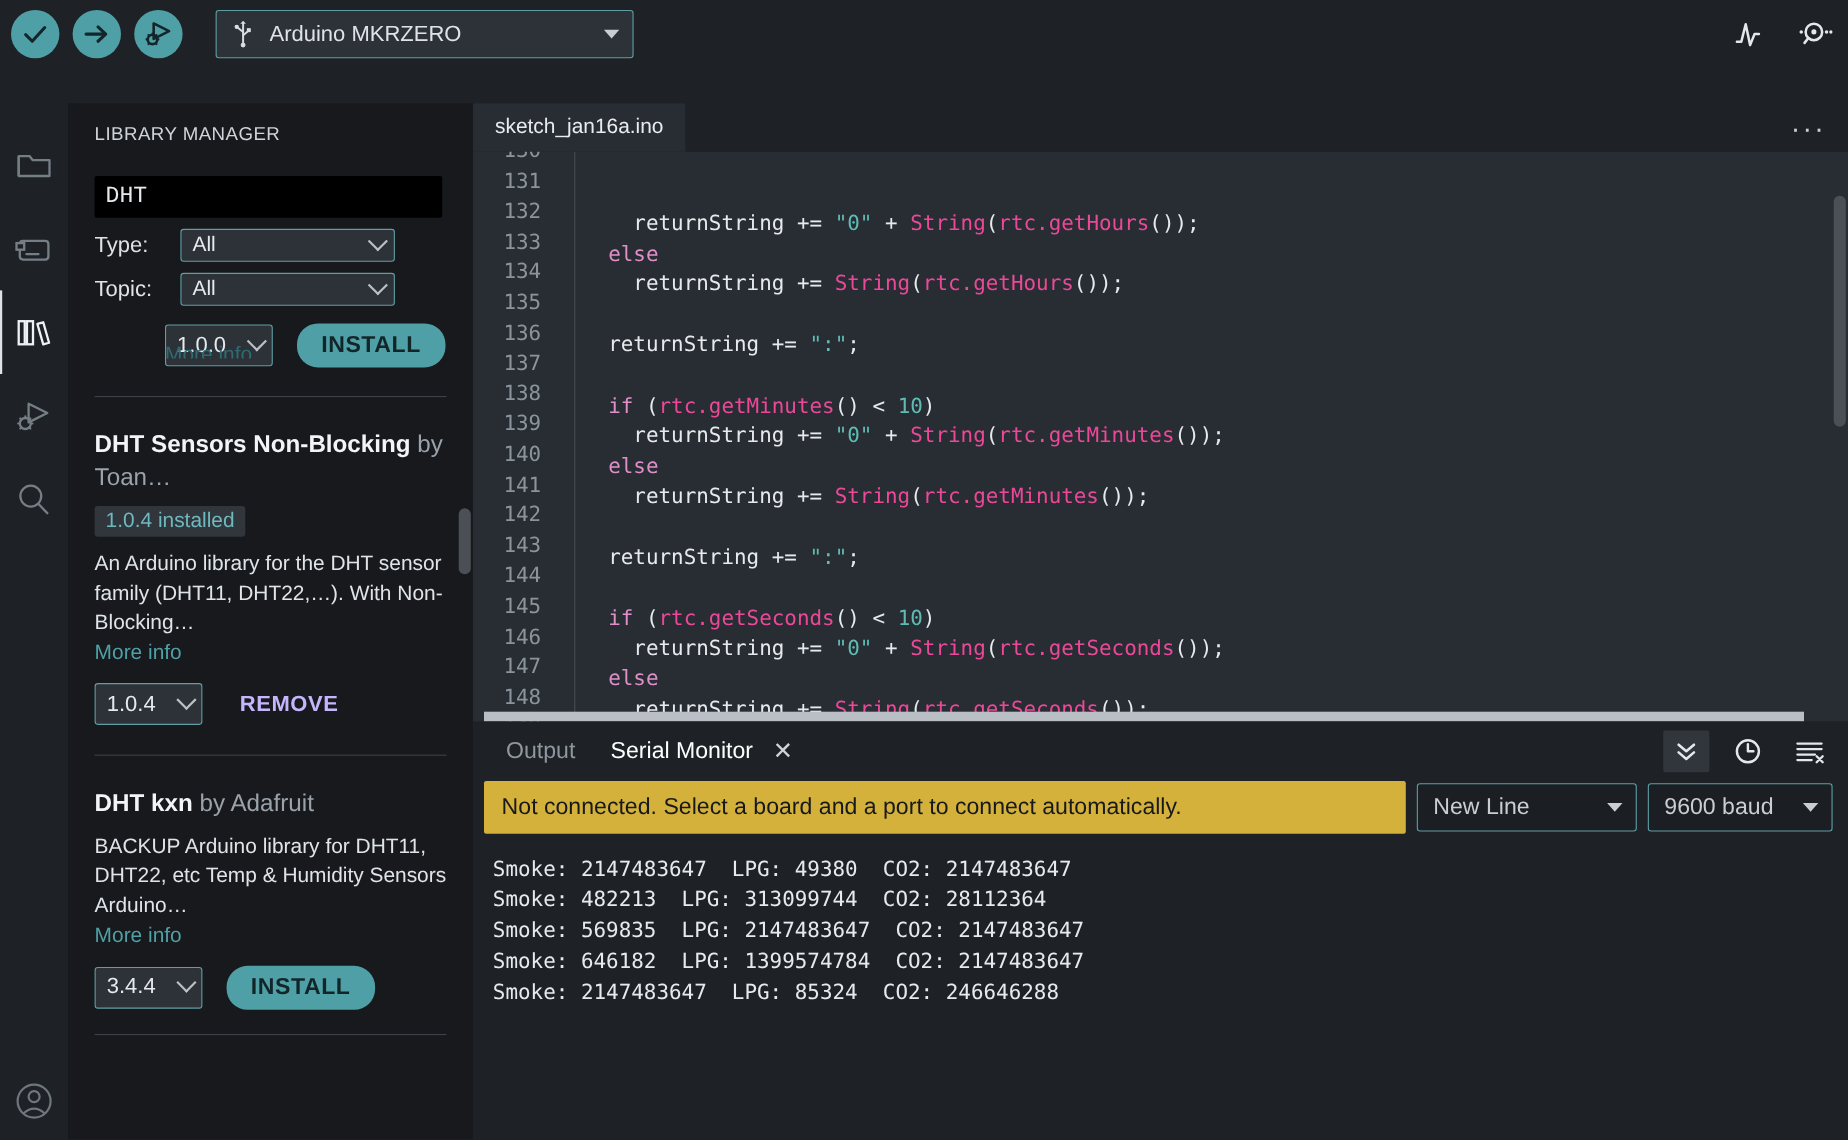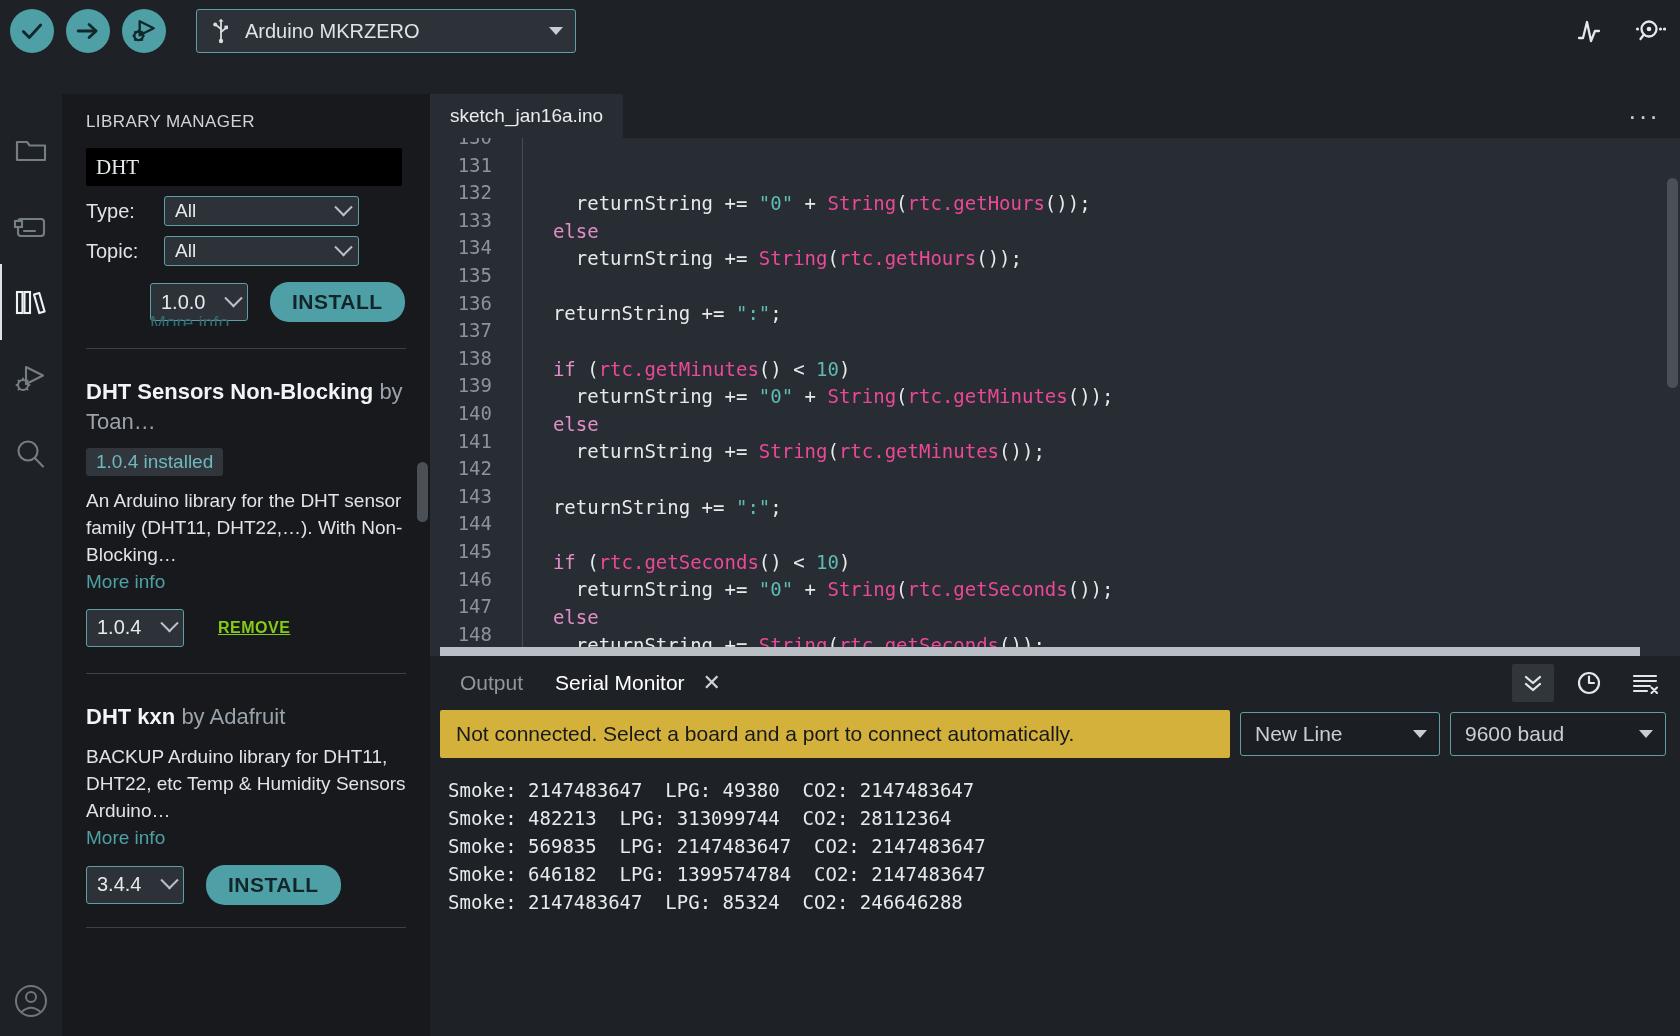--- a/index.html
+++ b/index.html
@@ -75,25 +75,25 @@
     width: 368px; flex: 0 0 368px;
     background: #17191c;
     position: relative;
     overflow: hidden;
   }
   .lib-title {
     color: #cfd4d8; font-size: 17px; letter-spacing: .4px;
     padding: 18px 0 12px 24px;
   }
   .lib-search {
-    margin: 4px 24px 0 24px;
+    margin: 16px 24px 0 24px;
     height: 38px; background: #000; border: none;
     color: #e6eaed; font-size: 21px; padding: 0 10px;
     width: 316px; outline: none; border-radius: 2px;
-    font-family: Liberation Serif, serif;
+    font-family: Liberation Mono, monospace;
   }
   .filter-row { display: flex; align-items: center; padding: 10px 0 0 24px; }
   .filter-label { color: #dfe3e6; font-size: 20px; width: 78px; flex: 0 0 78px; }
   .sel {
     background: #2c3238; border: 1px solid #5f9ea4; border-radius: 3px;
     height: 30px; display: flex; align-items: center;
     padding: 0 8px 0 10px; cursor: pointer; position: relative;
   }
   .sel .sel-val { color: #e6eaed; font-size: 19px; flex: 1 1 auto; white-space: nowrap; }
   .sel-w195 { width: 195px; }
@@ -113,23 +113,23 @@
     display: flex; align-items: center; padding: 0 7px 0 10px; cursor: pointer;
   }
   .ver-sel .v { color: #e6eaed; font-size: 20px; flex: 1 1 auto; }
   .btn-install {
     background: #4ea0a6; color: #12262a; font-weight: bold;
     font-size: 21px; letter-spacing: .5px;
     padding: 8px 22px; border-radius: 19px; border: none; cursor: pointer;
     font-family: "Liberation Sans", sans-serif;
   }
   .btn-remove {
-    background: none; color: #84cc16; font-weight: bold;
-    font-size: 16px; letter-spacing: .5px; border: none; cursor: pointer;
-    padding: 8px 12px; font-family: "Liberation Sans", sans-serif; text-decoration: underline;
+    background: none; color: #c4b5fd; font-weight: bold;
+    font-size: 20px; letter-spacing: .5px; border: none; cursor: pointer;
+    padding: 8px 12px; font-family: "Liberation Sans", sans-serif;
   }
   .hr { height: 1px; background: #3b4146; margin: 26px 24px 0 24px; }
 
   .lib-entry { padding: 28px 24px 0 24px; }
   .lib-name { font-size: 22px; line-height: 1.38; color: #f2f5f7; font-weight: bold; }
   .lib-name .by { color: #9aa3ab; font-weight: normal; }
   .badge {
     display: inline-block; background: #30363c; color: #6fb8bd;
     font-size: 19px; padding: 3px 10px; border-radius: 3px; margin-top: 10px;
   }
@@ -198,21 +198,21 @@
   .warn {
     flex: 1 1 auto; background: #d4b13a; color: #17191c;
     font-size: 21px; padding: 12px 16px; border-radius: 2px;
   }
   .sm-sel {
     height: 44px; background: #1b1f24; border: 1px solid #5f9ea4; border-radius: 3px;
     display: flex; align-items: center; padding: 0 12px 0 14px; cursor: pointer;
   }
   .sm-sel .v { color: #c9ced3; font-size: 21px; flex: 1 1 auto; white-space: nowrap; }
   .sm-sel-line { width: 200px; }
-  .sm-sel-baud { width: 216px; }
+  .sm-sel-baud { width: 168px; }
 
   .sm-output {
     flex: 1 1 auto; margin: 18px 0 0 14px; padding-left: 4px;
     color: #e6eaed; font-size: 19px; line-height: 1.48;
     font-family: "DejaVu Sans Mono", monospace; white-space: pre; overflow: hidden;
   }
   .statusbar { position: absolute; bottom: 0; left: 0; right: 0; height: 6px; background: #1e2227; }
 </style>
 </head>
 <body>

